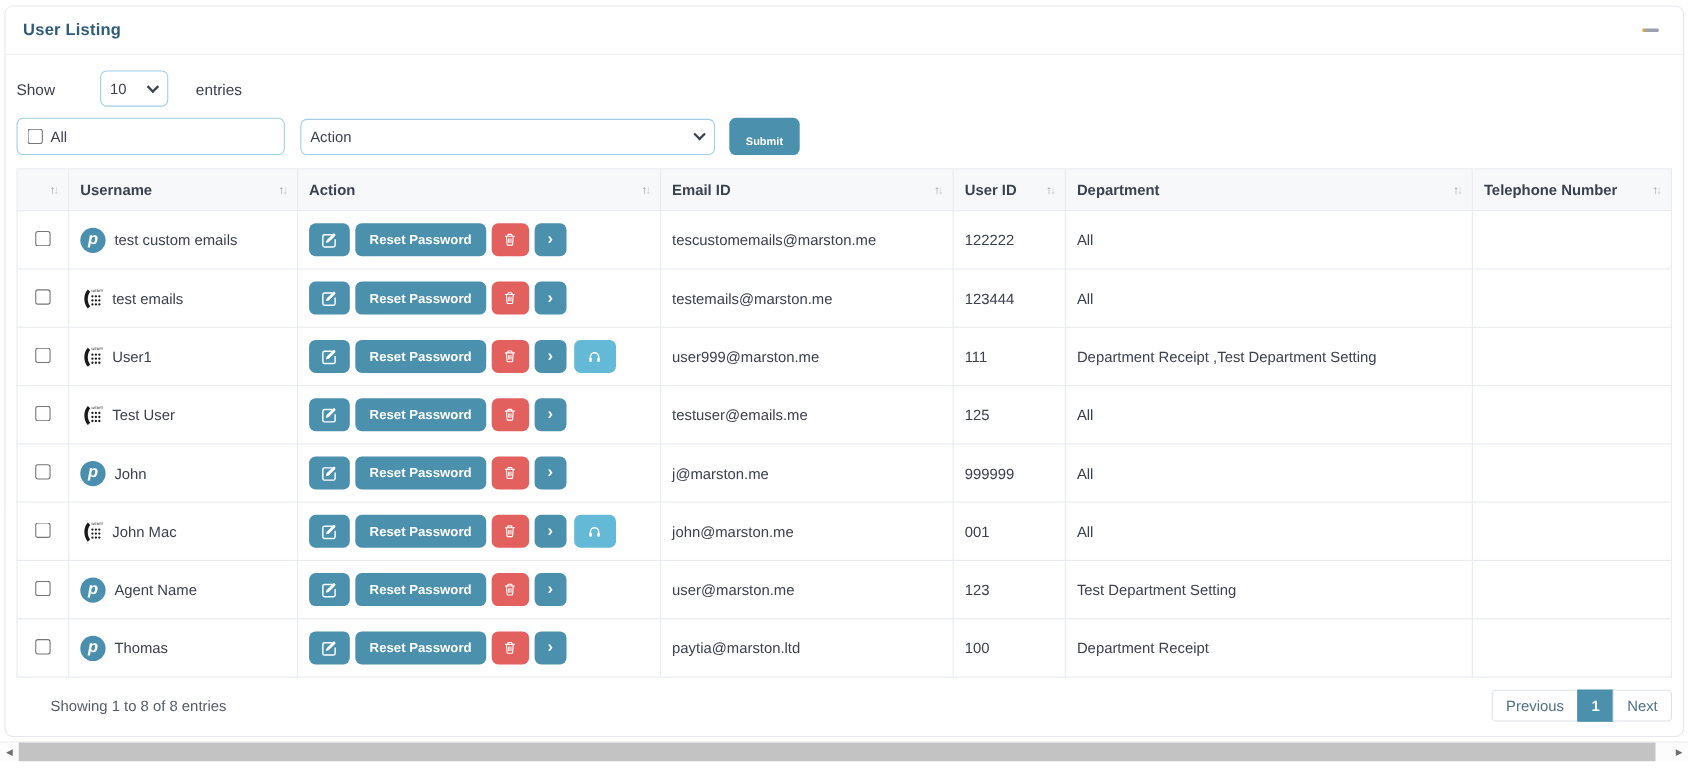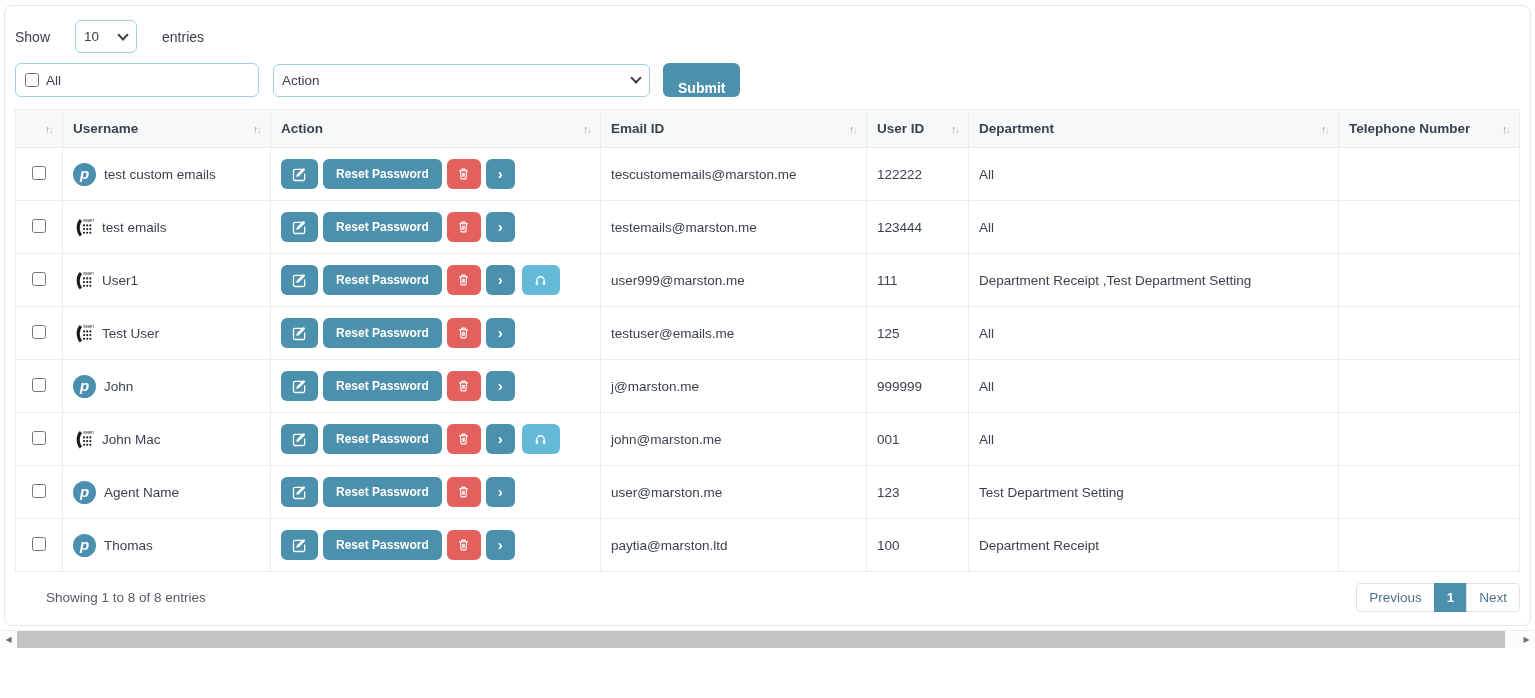--- a/index.html
+++ b/index.html
@@ -34,42 +34,42 @@
     display: flex; justify-content: space-between; align-items: center;
     padding: 14px 10px 0 10px;
   }
   .length-wrap, .search-wrap { display: flex; align-items: center; gap: 25px; }
   select.form-sel {
     height: 33px; border: 1px solid #9fd0e6; border-radius: 6px;
     color: #3c4150; font-size: 13.5px; padding: 0 8px; background: #fff;
     font-family: "Liberation Sans", sans-serif;
     appearance: none; -webkit-appearance: none;
   }
-  .sel-shell { position: relative; display: inline-block; }
+  .sel-shell { position: relative; display: inline-block; margin-left: 16px; }
   .sel-shell .chev {
     position: absolute; right: 10px; top: 50%; margin-top: -6px;
     width: 8px; height: 8px; border-right: 2px solid #3c4150; border-bottom: 2px solid #3c4150;
     transform: rotate(45deg); pointer-events: none;
   }
   .len-sel { width: 62px; padding-right: 22px; }
   .search-input {
     width: 175px; height: 33px; border: 1px solid #9fd0e6; border-radius: 6px;
     padding: 0 10px; font-size: 13.5px; outline: none;
     font-family: "Liberation Sans", sans-serif;
   }
   .toolbar-2 { display: flex; align-items: center; padding: 10px 10px 0 10px; }
   .all-box {
     width: 244px; height: 34px; border: 1px solid #9fd0e6; border-radius: 6px;
     display: flex; align-items: center; gap: 7px; padding: 0 9px; font-size: 13.5px;
   }
   .action-sel-shell { margin-left: 14px; }
   .action-sel { width: 377px; }
   .submit-btn {
     margin-left: 13px; height: 34px; padding: 17px 15px;
-    background: #4b90ac; color: #fff; font-size: 14px; font-weight: 600;
+    background: #4b90ac; color: #fff; font-size: 10px; font-weight: 600;
     border: none; border-radius: 6px; cursor: pointer;
     font-family: "Liberation Sans", sans-serif;
     text-align: right;
   }
   
   table {
     width: calc(100% - 20px);
     margin: 12px 10px 0 10px;
     border-collapse: collapse;
     table-layout: fixed;
@@ -134,20 +134,24 @@
   }
   .scroll-thumb { height: 18px; background: #c3c3c3; flex: 1; margin-right: 13px; cursor: grab; }
   input[type="checkbox"] { width: 14px; height: 14px; cursor: pointer; accent-color: #4b90ac; }
   .c-check { text-align: center; }
 </style>
 </head>
 <body>
 
 <div class="card">
 
+  <div class="card-header">
+    <div class="card-title">User Listing</div>
+    <div class="collapse-icon"></div>
+  </div>
 
   <div class="toolbar-1">
     <div class="length-wrap">
       <span>Show</span>
       <span class="sel-shell">
         <select class="form-sel len-sel">
           <option>10</option>
         </select>
         <span class="chev"></span>
       </span>

